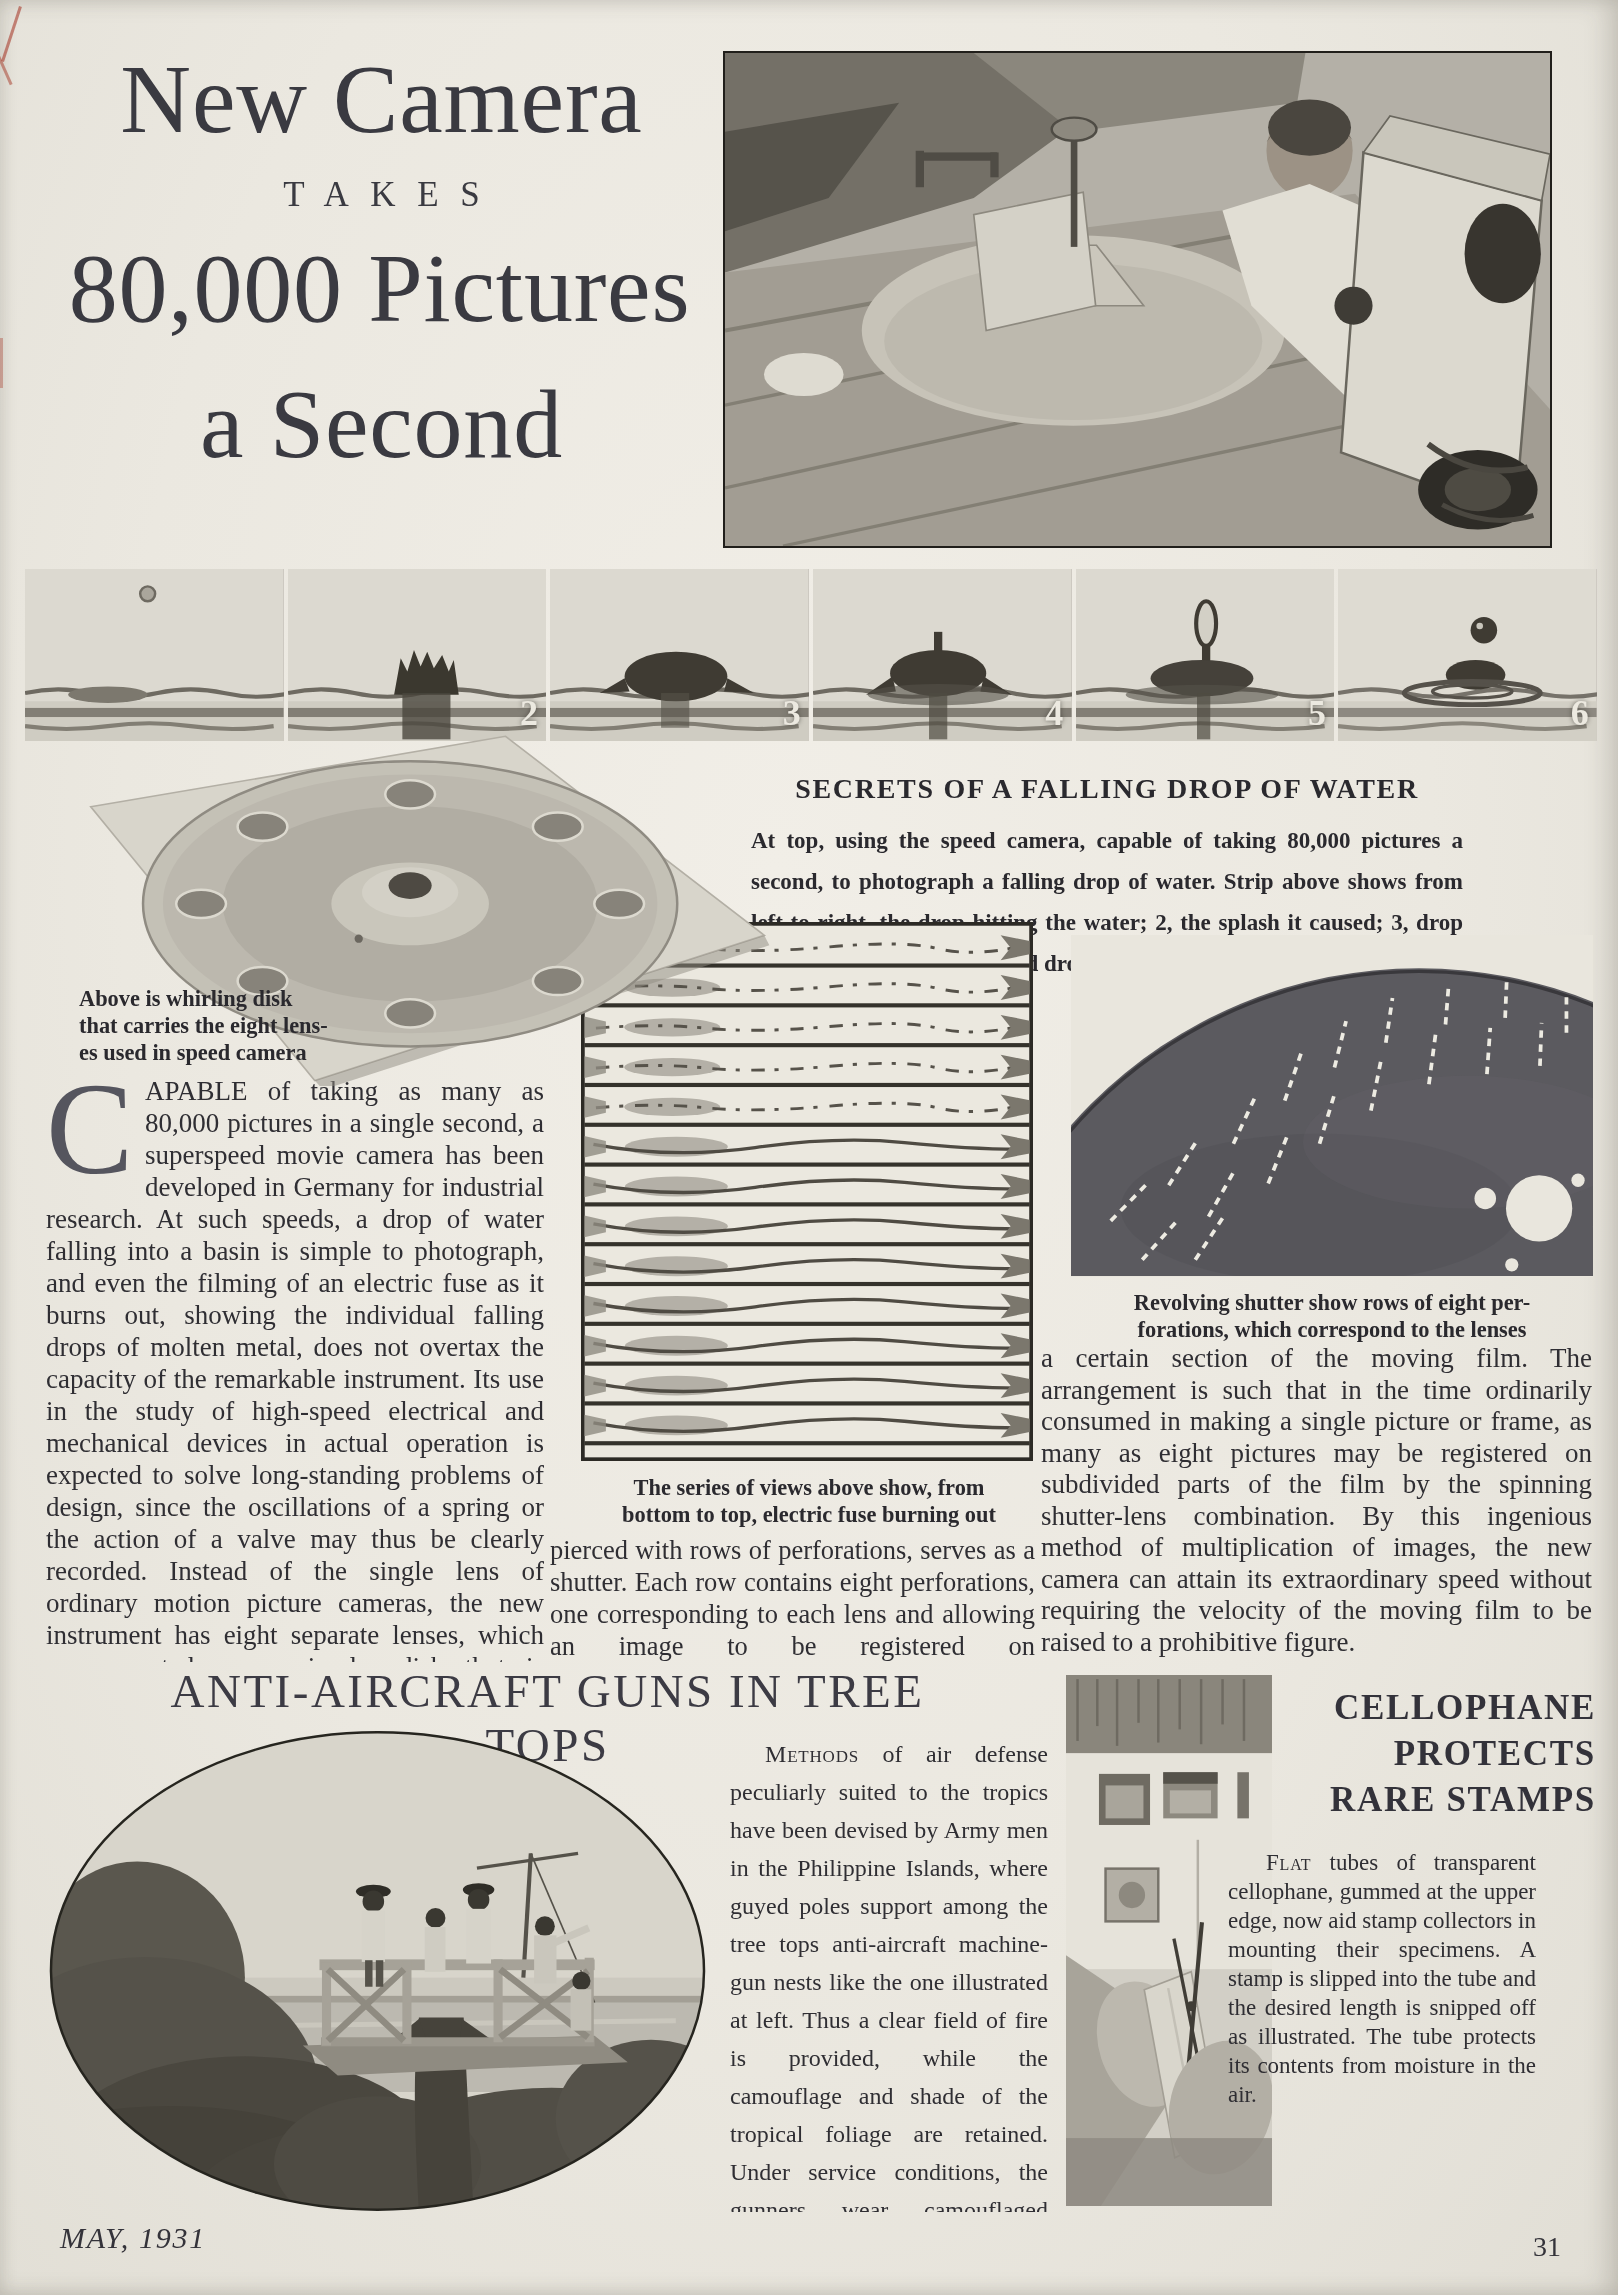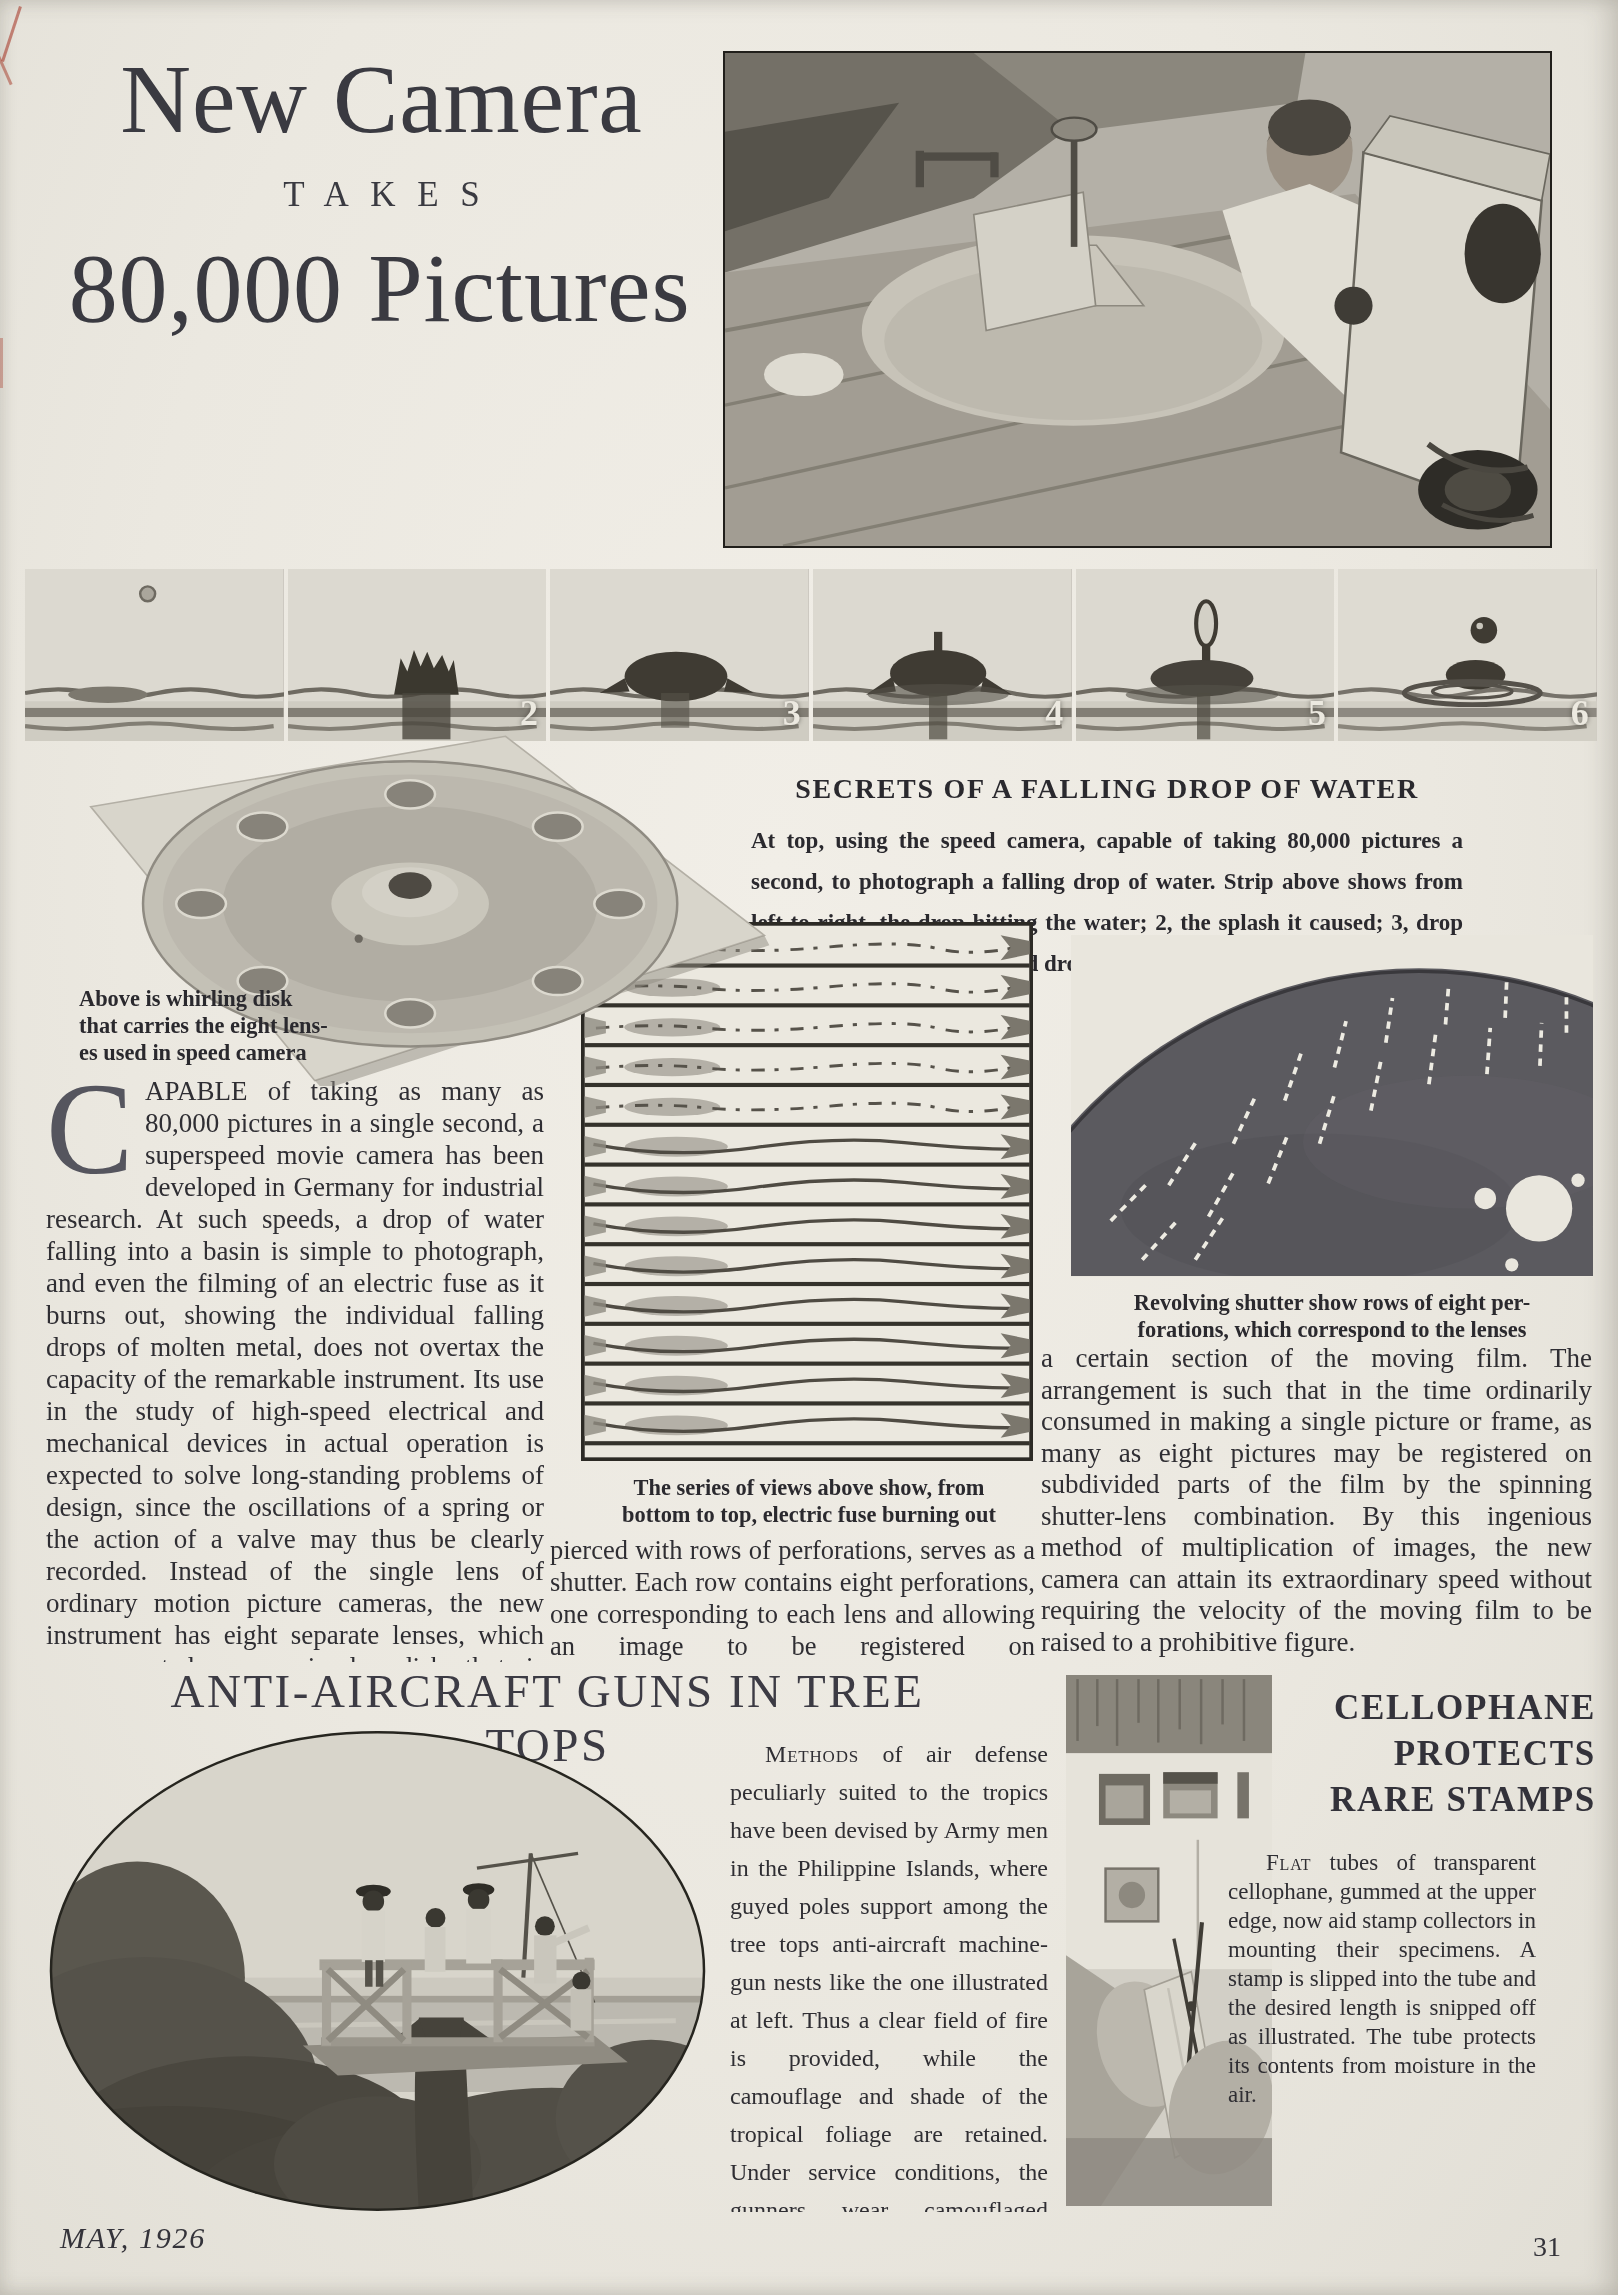--- a/index.html
+++ b/index.html
@@ -41,20 +41,21 @@
 
 <div id="page">
 
   <div class="abs redmark" style="left:10px;top:5px;height:58px;transform:rotate(18deg);opacity:.8;"></div>
   <div class="abs redmark" style="left:3.3px;top:53px;height:33px;transform:rotate(-24deg);opacity:.7;"></div>
   <div class="abs redmark" style="left:0px;top:338px;height:50px;opacity:.5;"></div>
 
   <div class="abs ttl ttl-big" style="left:33px;top:50px;width:697px;">New Camera</div>
   <div class="abs ttl ttl-takes" style="left:33px;top:177px;width:697px;">TAKES</div>
   <div class="abs ttl ttl-big" style="left:23px;top:239px;width:713px;">80,000 Pictures</div>
+  <div class="abs ttl ttl-big" style="left:33px;top:375px;width:697px;">a Second</div>
 
   <div class="abs photo" style="left:723px;top:51px;width:825px;height:493px;border:2.5px solid #211f1b;">
     <svg viewBox="0 0 995 595" preserveAspectRatio="none">
       <rect width="995" height="595" fill="#b4b0a7"></rect>
       <polygon points="0,0 540,0 300,175 0,265" fill="#747067"></polygon>
       <polygon points="0,95 210,60 125,175 0,215" fill="#56534b"></polygon>
       <polygon points="300,0 700,0 690,60 420,95" fill="#8b877d"></polygon>
       <polygon points="0,265 760,170 995,430 995,595 0,595" fill="#a29d93"></polygon>
       <line x1="0" y1="335" x2="700" y2="205" stroke="#837f74" stroke-width="5"></line>
       <line x1="0" y1="425" x2="820" y2="255" stroke="#837f74" stroke-width="4"></line>
@@ -418,17 +419,17 @@
   <div class="abs cello-h" style="left:1281px;top:1685px;width:315px;">
     <div>CELLOPHANE</div>
     <div>PROTECTS</div>
     <div>RARE STAMPS</div>
   </div>
 
   <div class="abs" style="left:1228px;top:1848px;width:308px;height:362px;overflow:hidden;font-size:23px;line-height:29px;text-align:justify;color:#2f2e33;text-indent:38px;">
     <span class="smallcaps">Flat</span><span> tubes of transparent cellophane, gummed at the upper edge, now aid stamp collectors in mounting their specimens. A stamp is slipped into the tube and the desired length is snipped off as illustrated. The tube protects its contents from moisture in the air.</span>
   </div>
 
-  <div class="abs footer-left" style="left:60px;top:2221px;">MAY, 1926</div>
+  <div class="abs footer-left" style="left:60px;top:2221px;">MAY, 1931</div>
   <div class="abs footer-right" style="left:1533px;top:2231px;">31</div>
 
 </div>
 
 
 </body></html>

